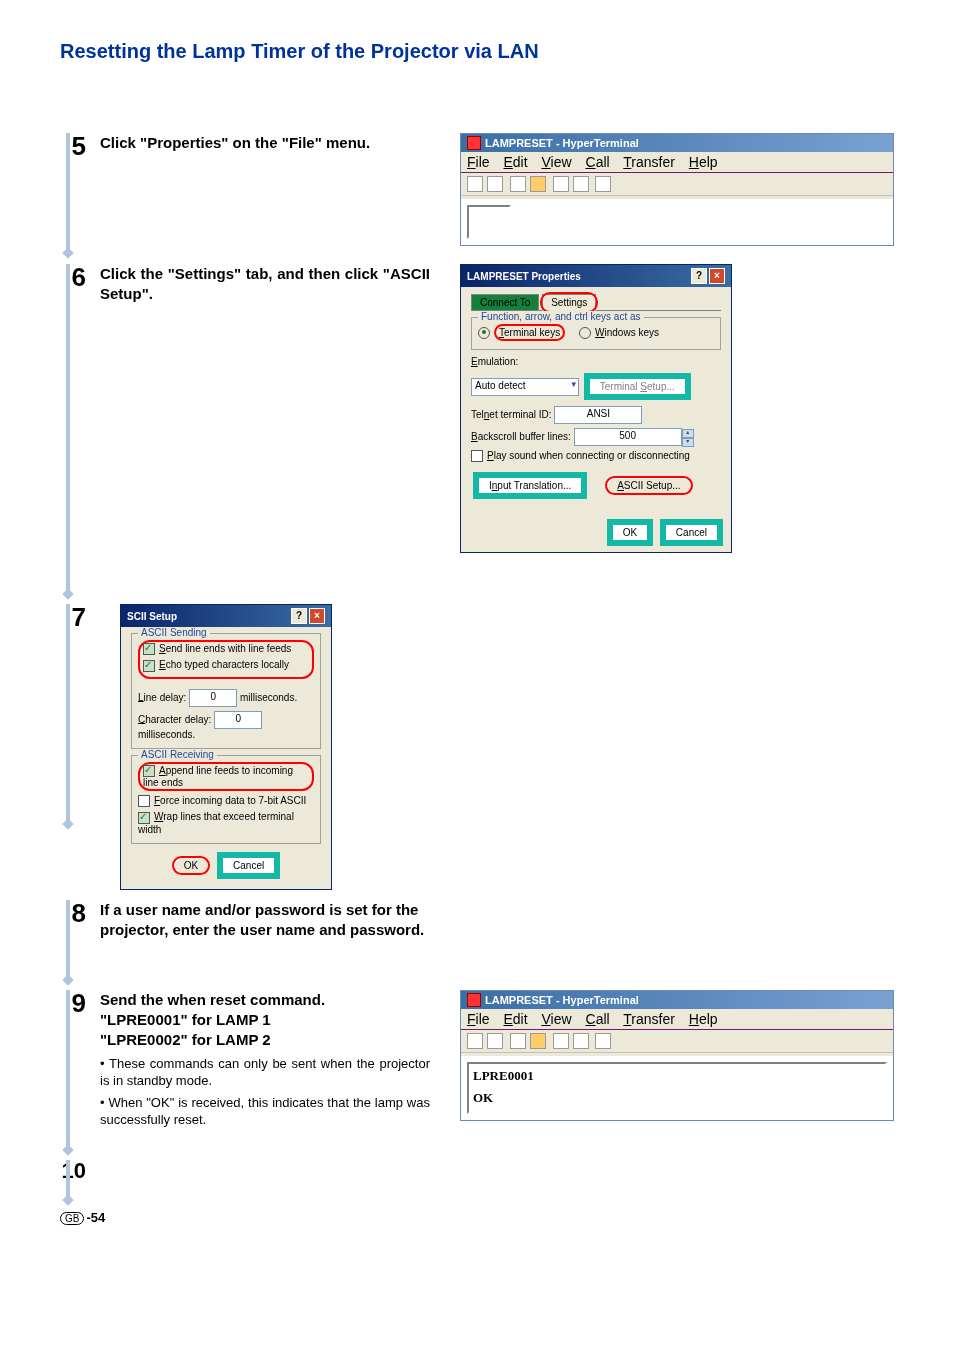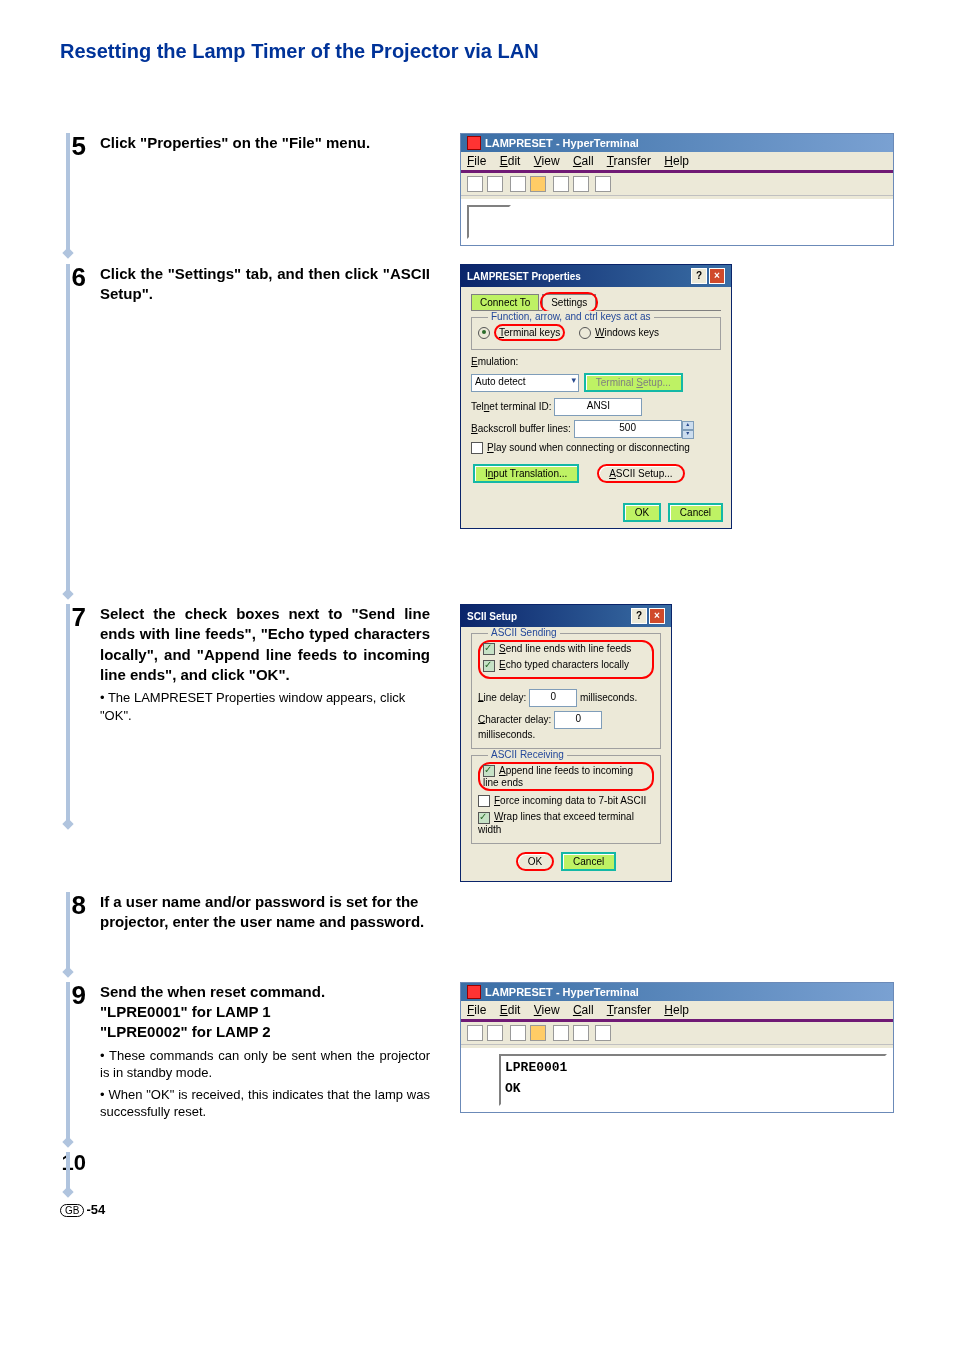--- a/index.html
+++ b/index.html
@@ -84,22 +84,22 @@
     font-size: 11px;
     display: flex;
     align-items: center;
   }
   .win-title .icon {
     width: 12px; height: 12px; background:#f33; margin-right:4px; border:1px solid #900;
   }
   .win-menu {
     background: #ece9d8;
     padding: 2px 6px;
-    font-size: 12px;
-    border-bottom: 3px solid #701a75;
+    font-size: 14px;
+    border-bottom: 1px solid #701a75;
   }
   .win-menu span { margin-right: 10px; }
   .win-menu u { text-decoration: underline; }
   .win-toolbar {
     background: #ece9d8;
     padding: 3px 6px;
     border-bottom: 1px solid #c0c0c0;
     font-size: 10px;
     color:#444;
   }
@@ -111,24 +111,23 @@
     padding: 6px;
     border-top: 3px solid #ece9d8;
     min-height: 20px;
   }
   .term-inner {
     border:2px solid #808080;
     border-right-color:#fff;
     border-bottom-color:#fff;
     min-height:40px;
     padding:4px;
-    font-family:Liberation Mono, monospace;
+    font-family:Liberation Serif, serif;
     font-size:13px;
     font-weight:bold;
-    margin-left:32px;
   }
 
   
   .dlg {
     border: 1px solid #0a246a;
     background: #ece9d8;
     font-size: 10px;
     width: 270px;
   }
   .dlg-title {
@@ -153,42 +152,42 @@
     font-weight:bold;
   }
   .dlg-title .btns .close { background:#d04a2a; color:#fff; }
   .dlg-body { padding: 6px 10px 8px; }
   .tabs { border-bottom:1px solid #808080; margin-bottom:6px;}
   .tab {
     display:inline-block;
     padding:2px 8px;
     border:1px solid #808080;
     border-bottom:none;
-    background:#bef264;
+    background:#15803d;
     position:relative;
     top:1px;
   }
   .tab.active { background:#ece9d8; border-bottom:1px solid #ece9d8; }
   .tab.circled::before {
     content:"";
     position:absolute;
     left:-3px; top:-3px; right:-3px; bottom:-3px;
     border:2px solid #f00;
     border-radius:10px;
   }
   .group {
     border:1px solid #a0a0a0;
     padding:6px 6px 4px;
     margin-bottom:6px;
     position:relative;
   }
   .group-title {
     position:absolute;
     top:-7px;
-    left:16px;
+    left:6px;
     background:#ece9d8;
     padding:0 3px;
     color:#24489a;
   }
   .radio, .check {
     display:inline-block;
     width:10px;height:10px;
     border:1px solid #555;
     margin-right:4px;
     vertical-align:middle;
@@ -234,22 +233,22 @@
   }
   .dropdown::after {
     content:"▾";
     position:absolute;
     right:2px;top:0;
     color:#2a4b8d;
     font-size:9px;
   }
   .btn {
     display:inline-block;
-    border:2px solid #14b8a6;
-    background:#bef264;
+    border:6px solid #14b8a6;
+    background:#ffffff;
     padding:2px 10px;
     margin:2px;
     box-shadow:1px 1px 0 #fff inset;
   }
   .btn.oval {
     border:2px solid #f00;
     border-radius:10px;
     background:#ece9d8;
   }
   .dlg-footer { text-align:right; padding:4px 6px; }
@@ -382,24 +381,20 @@
     </div>
   </div>
 </div>
 
 <div class="row">
   <div class="step-col" style="height:220px">
     <div class="vline" style="top:0;bottom:0"></div>
     <div class="vnotch" style="bottom:-4px"></div>
     <div class="step-num">7</div>
   </div>
-  <div class="text-col">
-    <div class="step-body" style="text-align:justify">Select the check boxes next to "Send line ends with line feeds", "Echo typed characters locally", and "Append line feeds to incoming line ends", and click "OK".</div>
-    <div class="sub">• The LAMPRESET Properties window appears, click "OK".</div>
-  </div>
   <div class="img-col">
     <div class="dlg" style="width:210px">
       <div class="dlg-title">
         <span>SCII Setup</span>
         <span class="btns"><span>?</span><span class="close">×</span></span>
       </div>
       <div class="dlg-body">
         <div class="group">
           <span class="group-title">ASCII Sending</span>
           <div class="red-circle-wrap" style="display:block;margin-bottom:10px">

